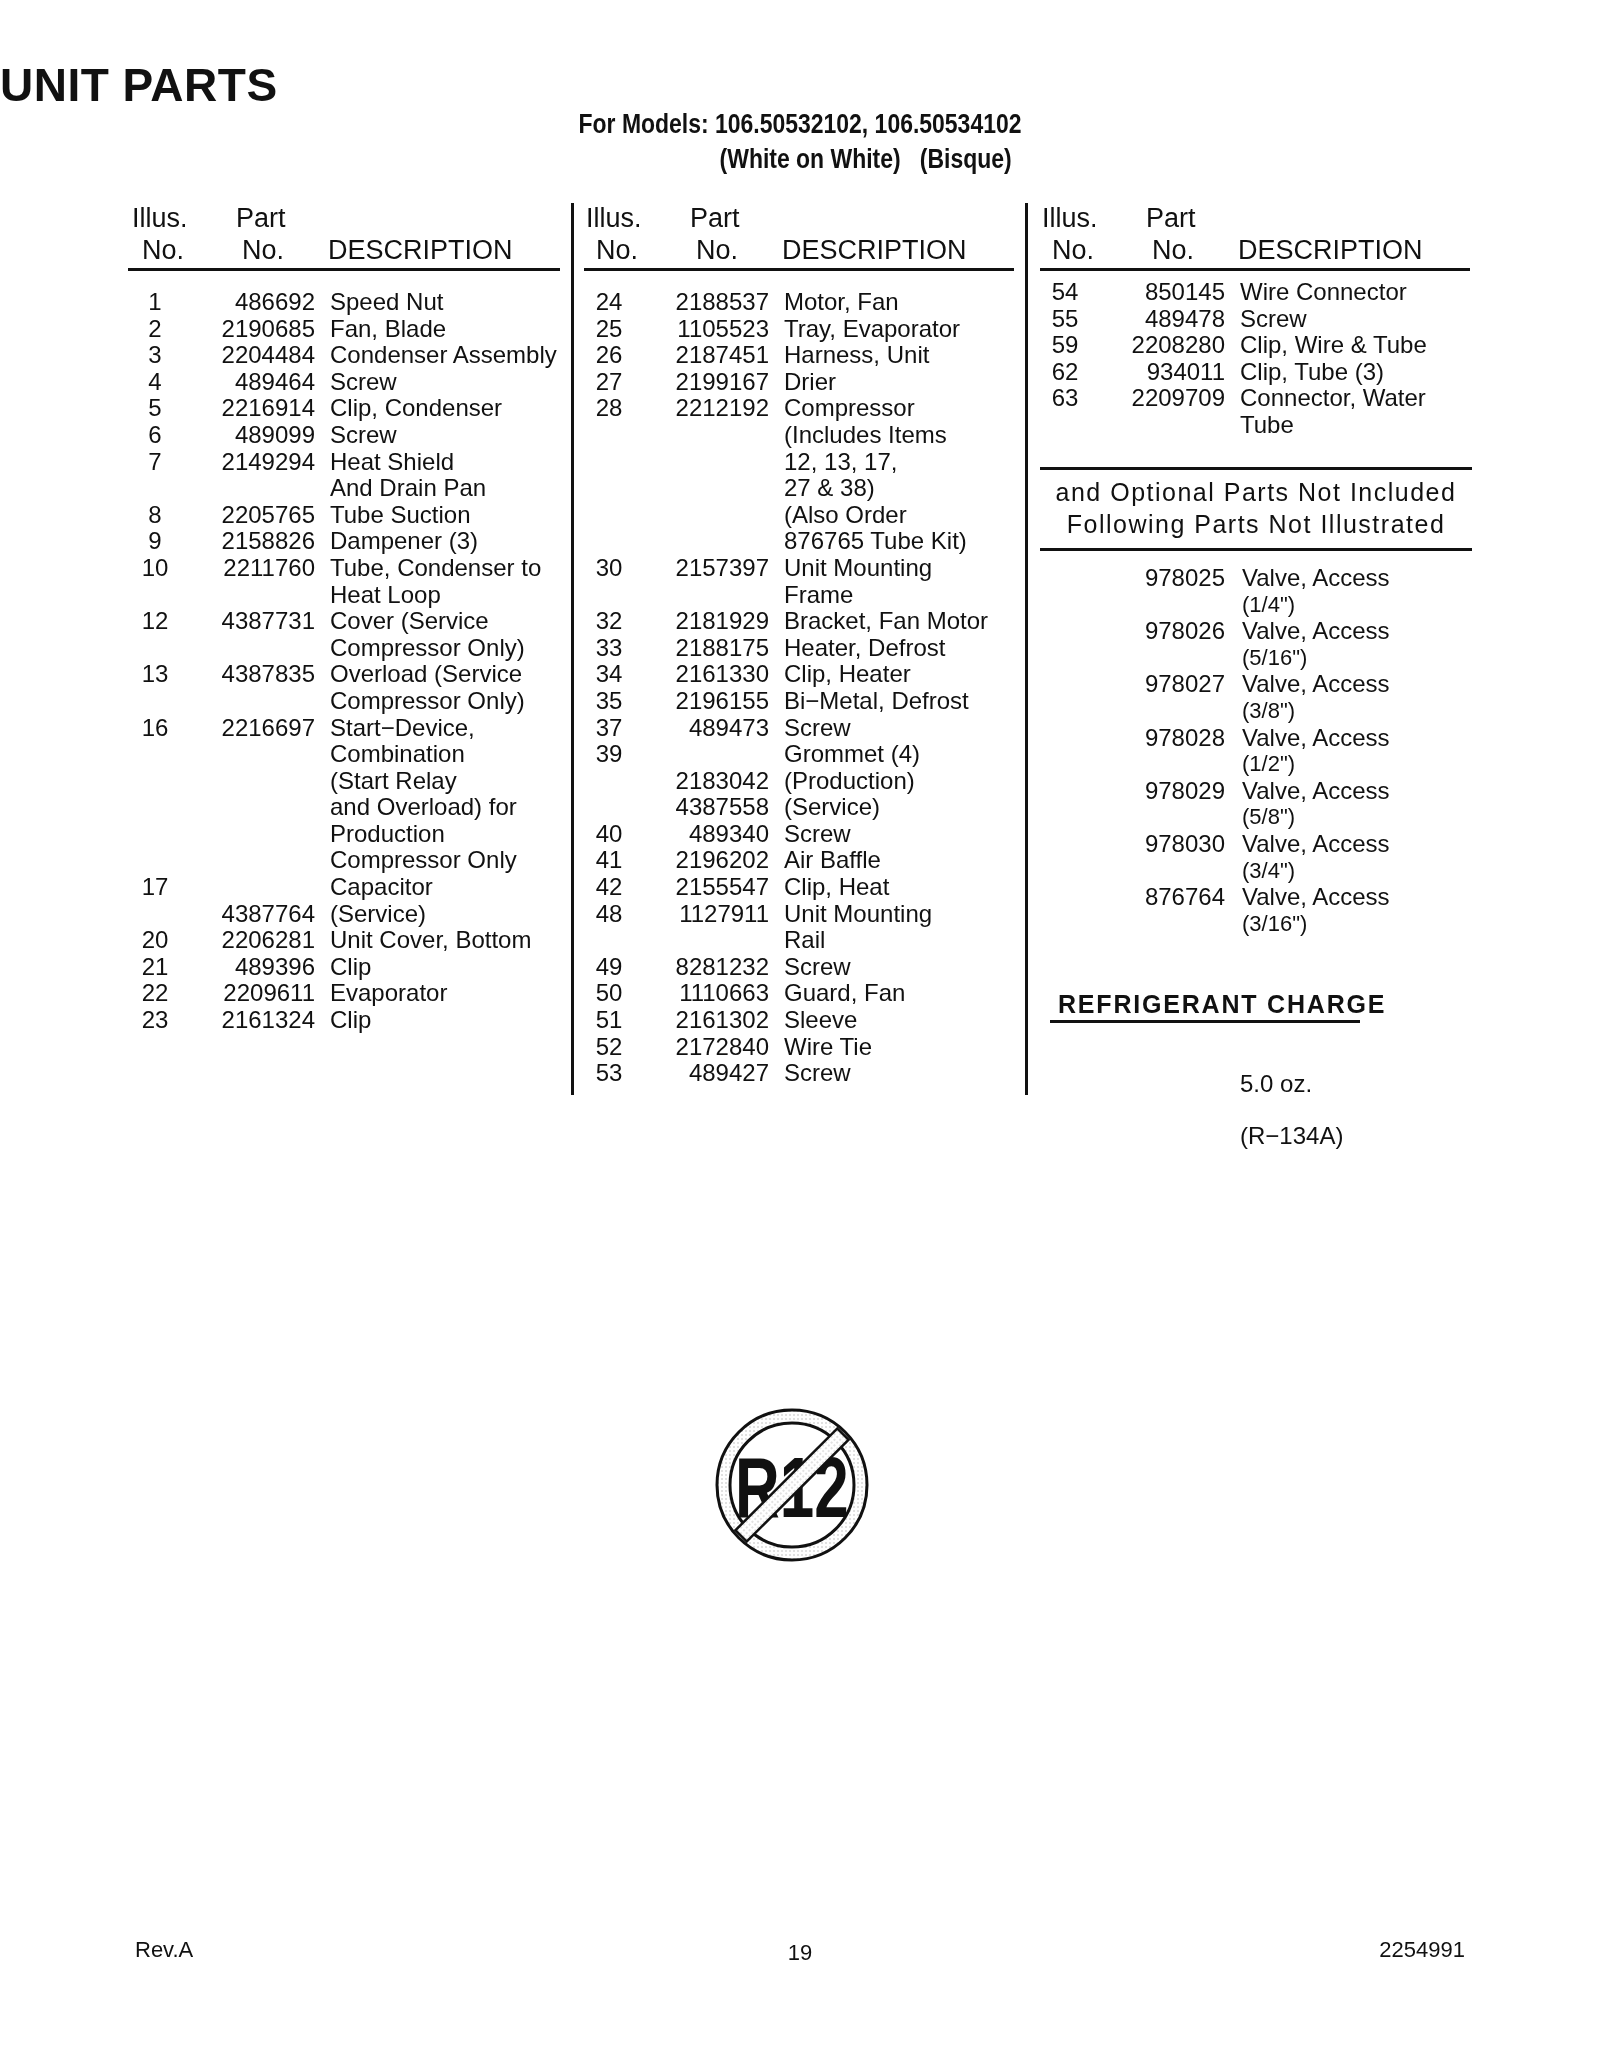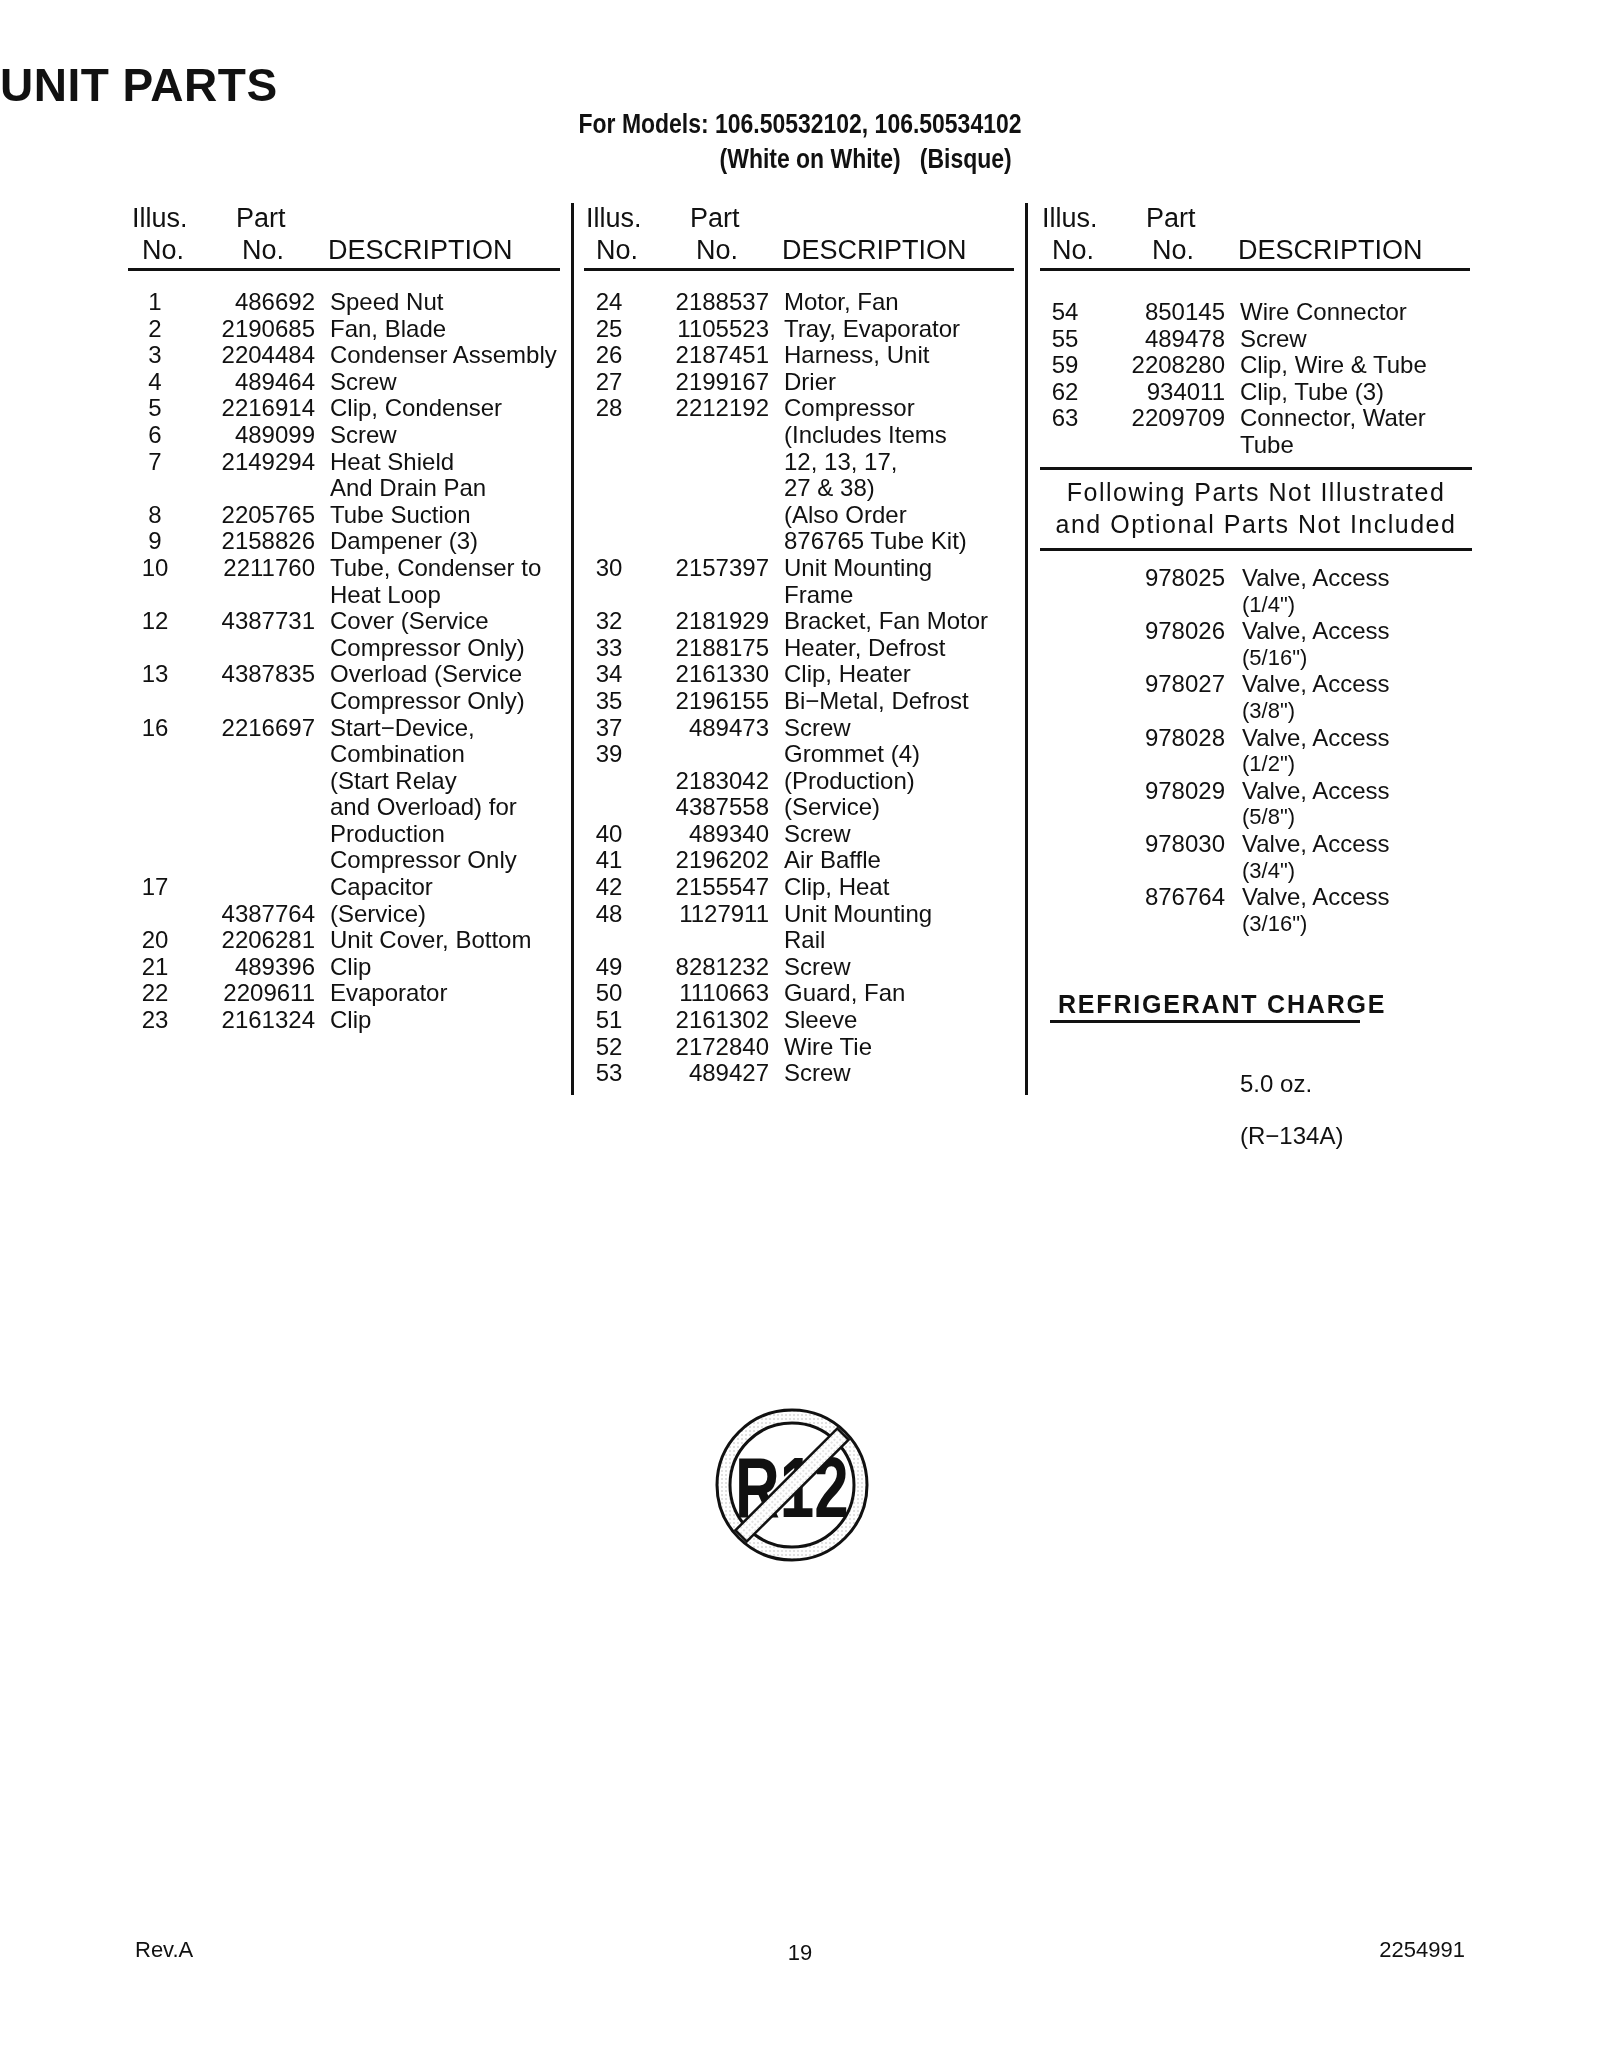--- a/index.html
+++ b/index.html
@@ -26,21 +26,21 @@
   .col3 { left: 1040px; width: 440px; }
   .vrule { position: absolute; width: 3px; background: #111; }
   .hdr { position: relative; height: 68px; font-weight: normal; font-size: 27px; line-height: 32px; }
   .hdr span { position: absolute; white-space: nowrap; }
   .hdr-line { height: 3px; background: #111; margin-top: 0; }
   .rows { margin-top: 18px; font-size: 24px; line-height: 26.6px; }
   .row { position: relative; }
   .row .illus { position: absolute; left: 0; width: 50px; text-align: center; }
   .row .part { position: absolute; left: 60px; width: 125px; text-align: right; }
   .row .desc { margin-left: 200px; white-space: pre-line; }
-  .col3 .rows { margin-top: 28px; }
+  .col3 .rows { margin-top: 8px; }
   .np-box {
     position: absolute; left: 1040px; top: 467px; width: 432px;
     border-top: 3px solid #111; border-bottom: 3px solid #111;
     text-align: center; font-size: 25px; line-height: 32px; letter-spacing: 1.5px;
     padding: 6px 0 8px 0;
   }
   .np-list { position: absolute; left: 1040px; top: 565px; width: 440px; font-size: 24px; line-height: 26.6px; }
   .np-item { position: relative; }
   .np-item .part { position: absolute; left: 0; width: 185px; text-align: right; }
   .np-item .desc { margin-left: 202px; white-space: pre-line; }
@@ -352,22 +352,22 @@
       <div class="row">
         <div class="illus">63</div>
         <div class="part">2209709</div>
         <div class="desc">Connector, Water
 Tube</div>
       </div>
     </div>
 </div>
 
 <div class="np-box">
+  <div>and Optional Parts Not Included</div>
   <div>Following Parts Not Illustrated</div>
-  <div>and Optional Parts Not Included</div>
 </div>
 <div class="np-list">
     <div class="np-item">
       <div class="part">978025</div>
       <div class="desc"><span>Valve, Access</span><span class="l2">(1/4")</span></div>
     </div>
     <div class="np-item">
       <div class="part">978026</div>
       <div class="desc"><span>Valve, Access</span><span class="l2">(5/16")</span></div>
     </div>

